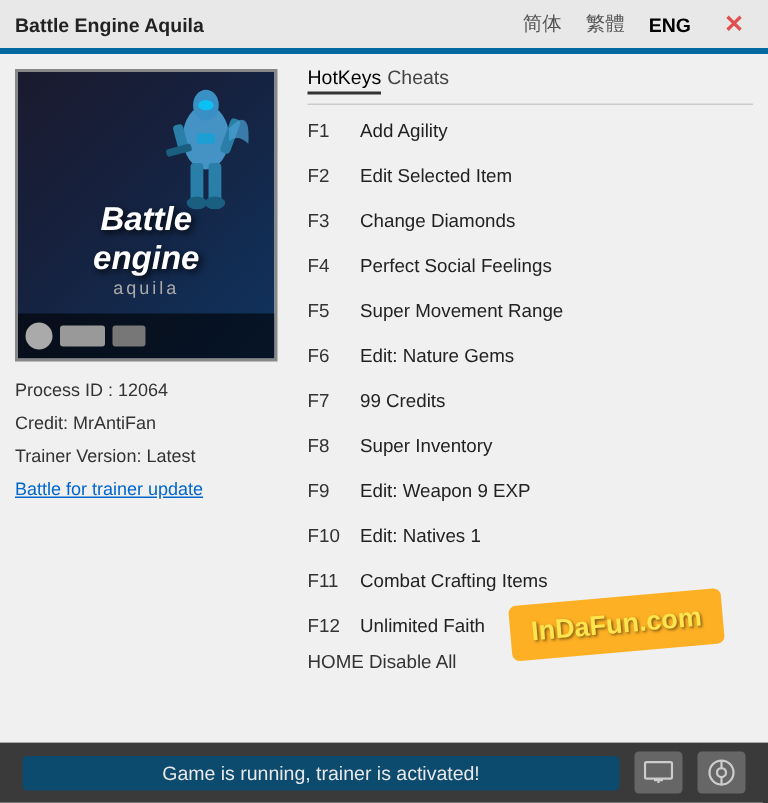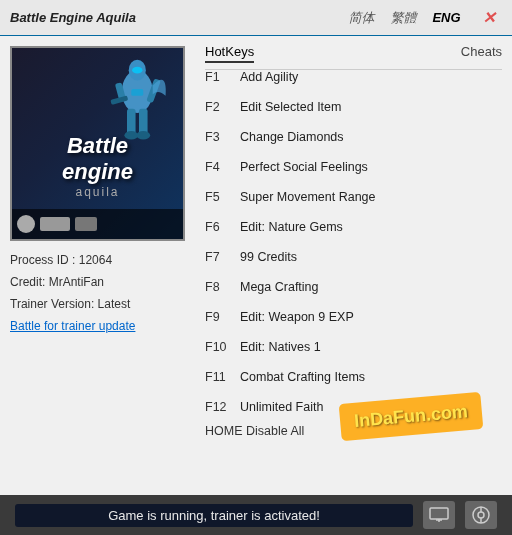--- a/index.html
+++ b/index.html
@@ -13,22 +13,21 @@
       overflow: hidden;
     }
 
     
     #title-bar {
       display: flex;
       align-items: center;
       background: #e8e8e8;
       height: 36px;
       padding: 0 10px;
-      border-bottom: 1px solid #0369a1;
-      font-style: italic;
+      border-bottom: 4px solid #0369a1;
     }
     #title-text {
       flex: 1;
       font-size: 13px;
       font-weight: bold;
       color: #222;
     }
     #lang-buttons {
       display: flex;
       align-items: center;
@@ -165,24 +164,24 @@
     
     #right-panel {
       flex: 1;
       padding: 0 10px;
       background: #f0f0f0;
       overflow-y: auto;
     }
 
     #tabs {
       display: flex;
-      gap: 36px;
+      gap: 4px;
       padding: 8px 0 6px 0;
       border-bottom: 1px solid #ccc;
-      justify-content: space-between;
+      margin-bottom: 10px;
     }
     .tab {
       font-size: 13px;
       color: #444;
       cursor: pointer;
       padding-bottom: 2px;
     }
     .tab.active {
       color: #000;
       border-bottom: 2px solid #333;
@@ -222,21 +221,21 @@
       display: flex;
       align-items: center;
       padding: 0 15px;
       gap: 10px;
     }
     #status-message {
       flex: 1;
       color: #e8e8e8;
       font-size: 13px;
       text-align: center;
-      background: #0f172a;
+      background: #0c4a6e;
       padding: 4px 15px;
       border-radius: 3px;
     }
     .status-icon {
       width: 32px;
       height: 28px;
       background: #666;
       border-radius: 3px;
       display: flex;
       align-items: center;
@@ -369,21 +368,21 @@
         <div class="hotkey-row">
           <span class="hotkey-key">F6</span>
           <span class="hotkey-desc">Edit: Nature Gems</span>
         </div>
         <div class="hotkey-row">
           <span class="hotkey-key">F7</span>
           <span class="hotkey-desc">99 Credits</span>
         </div>
         <div class="hotkey-row">
           <span class="hotkey-key">F8</span>
-          <span class="hotkey-desc">Mega Crafting</span>
+          <span class="hotkey-desc">Super Inventory</span>
         </div>
         <div class="hotkey-row">
           <span class="hotkey-key">F9</span>
           <span class="hotkey-desc">Edit: Weapon 9 EXP</span>
         </div>
         <div class="hotkey-row">
           <span class="hotkey-key">F10</span>
           <span class="hotkey-desc">Edit: Natives 1</span>
         </div>
         <div class="hotkey-row">

